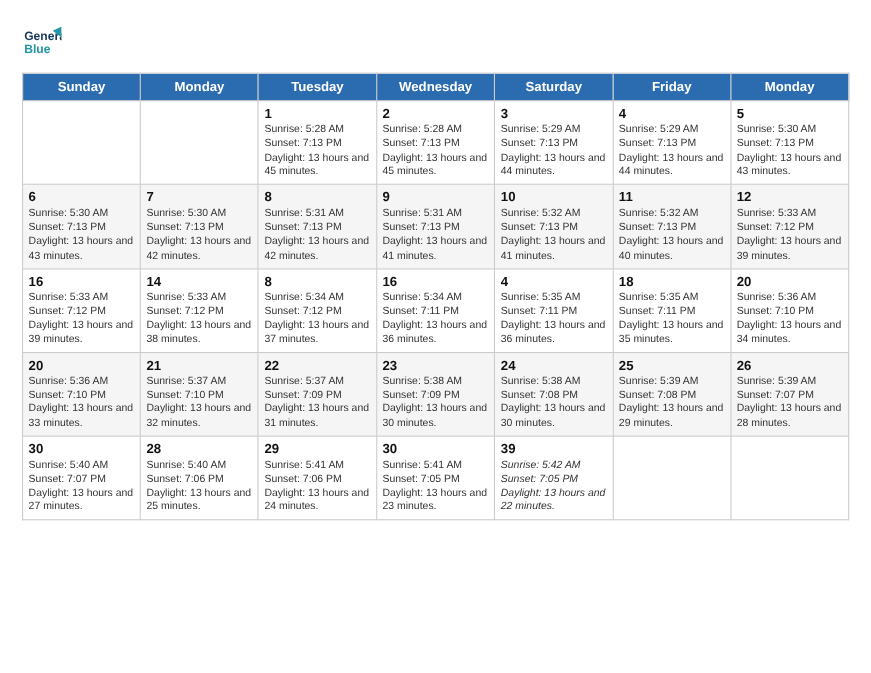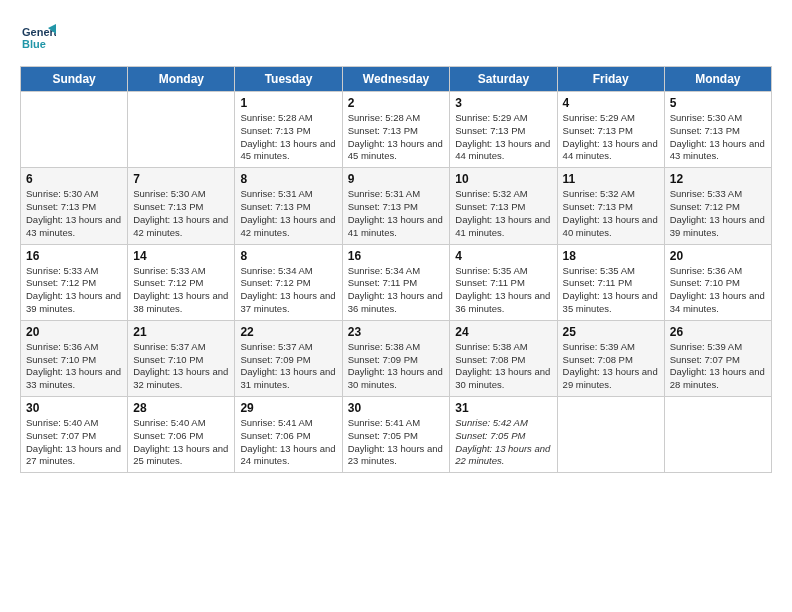--- a/index.html
+++ b/index.html
@@ -298,21 +298,21 @@
 Sunset: 7:06 PM
 Daylight: 13 hours and 24 minutes.</div>
         </td>
         <td>
           <span class="day-number">30</span>
           <div class="day-info" style="white-space: pre-line;">Sunrise: 5:41 AM
 Sunset: 7:05 PM
 Daylight: 13 hours and 23 minutes.</div>
         </td>
         <td>
-          <span class="day-number">31</span>
+          <span class="day-number">39</span>
           <div class="day-info" style="white-space: pre-line; font-style: italic;">Sunrise: 5:42 AM
 Sunset: 7:05 PM
 Daylight: 13 hours and 22 minutes.</div>
         </td>
         <td class="empty-cell"></td>
         <td class="empty-cell"></td>
       </tr>
     </tbody>
 </table>
 

